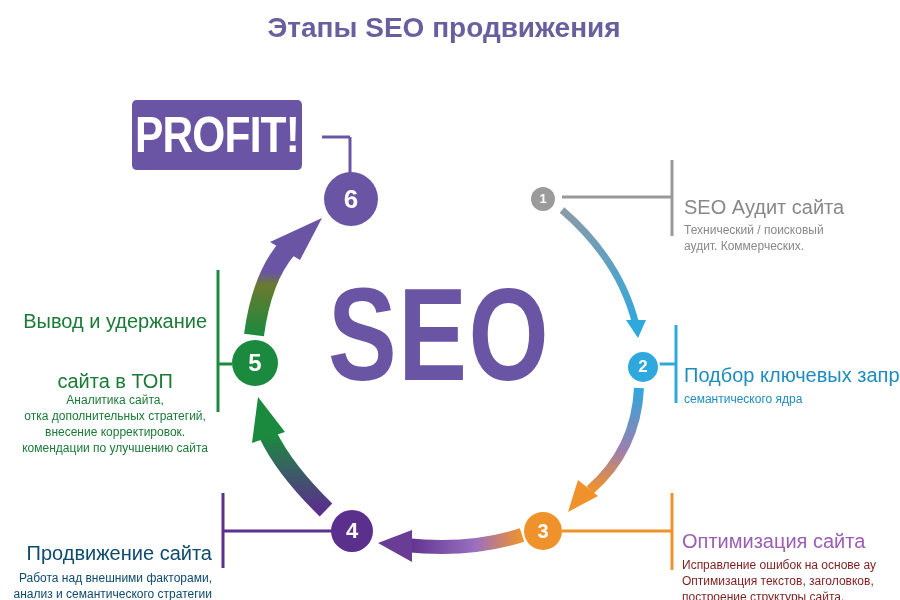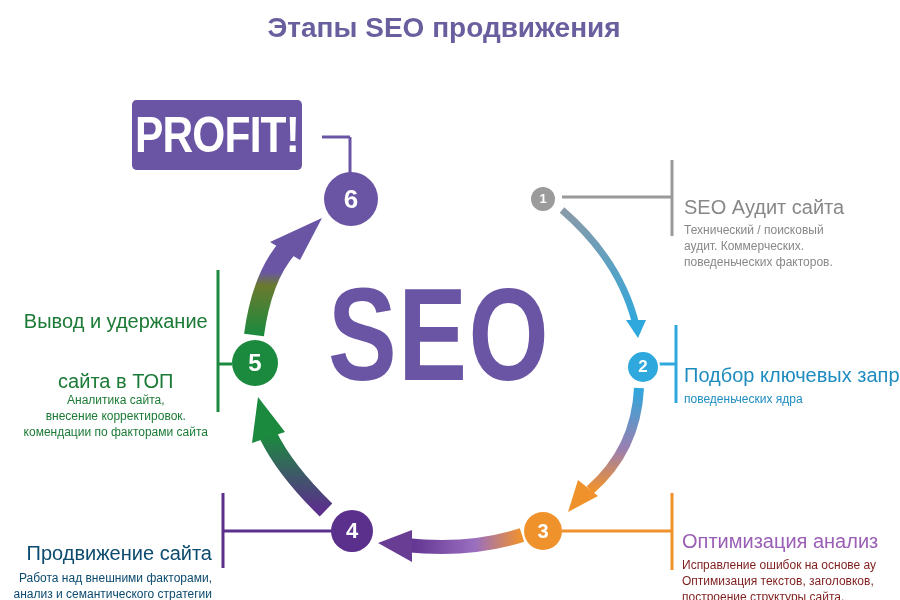--- a/index.html
+++ b/index.html
@@ -86,49 +86,49 @@
 <div class="abs circle" style="left:524px;top:512px;width:38px;height:38px;line-height:38px;font-size:20px;background:#f0922c;"><span>3</span></div>
 <div class="abs circle" style="left:331px;top:510px;width:42px;height:42px;line-height:42px;font-size:22px;background:#5b2f8c;"><span>4</span></div>
 <div class="abs circle" style="left:232px;top:340px;width:46px;height:46px;line-height:46px;font-size:24px;background:#1b8a3e;"><span>5</span></div>
 <div class="abs circle" style="left:324px;top:172px;width:54px;height:54px;line-height:54px;font-size:26px;background:#6a55a5;"><span>6</span></div>
 
 <div class="abs" style="left:684px;top:158px;color:#888;">
   <div class="block-title">SEO Аудит сайта</div>
   <div class="block-text" style="margin-top:4px;">
     <div>Технический / поисковый</div>
     <div>аудит. Коммерческих.</div>
-    <div>поведеньческих факторов.</div>
   </div>
 </div>
 
 <div class="abs" style="left:684px;top:326px;color:#1f8cc0;white-space:nowrap;">
   <div class="block-title">Подбор ключевых запр</div>
   <div class="block-text" style="margin-top:5px;">
-    <div>поведеньческих ядра</div>
+    <div>семантического ядра</div>
   </div>
 </div>
 
 <div class="abs" style="left:682px;top:492px;white-space:nowrap;">
-  <div class="block-title" style="color:#9a5fb5;">Оптимизация анализ</div>
+  <div class="block-title" style="color:#9a5fb5;">Оптимизация сайта</div>
   <div class="block-text" style="margin-top:5px;color:#7f1d1d;">
     <div>Исправление ошибок на основе ау</div>
     <div>Оптимизация текстов, заголовков,</div>
     <div>построение структуры сайта.</div>
   </div>
 </div>
 
 <div class="abs" style="right:688px;top:504px;text-align:right;color:#0c4a6e;white-space:nowrap;">
   <div class="block-title">Продвижение сайта</div>
   <div class="block-text" style="margin-top:6px;">
     <div>Работа над внешними факторами,</div>
     <div>анализ и семантического стратегии</div>
   </div>
 </div>
 
 <div class="abs" style="right:692px;top:272px;text-align:center;color:#1b7a36;white-space:nowrap;">
   <div class="block-title">Вывод и удержание</div>
   <div class="block-title">сайта в ТОП</div>
   <div class="block-text" style="margin-top:0;">
     <div>Аналитика сайта,</div>
+    <div>отка дополнительных стратегий,</div>
     <div>внесение корректировок.</div>
-    <div>комендации по факторами сайта</div>
+    <div>комендации по улучшению сайта</div>
   </div>
 </div>
 
 </body></html>

